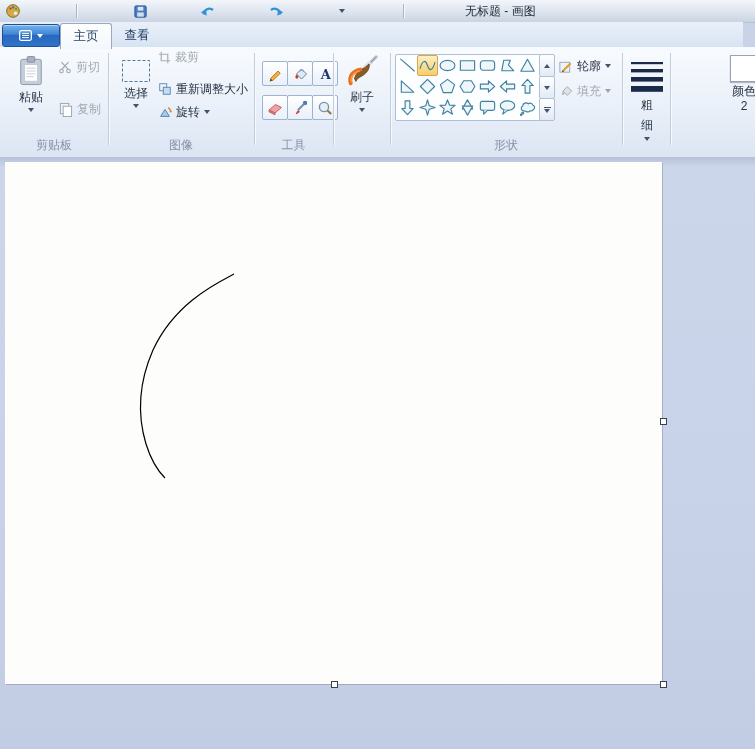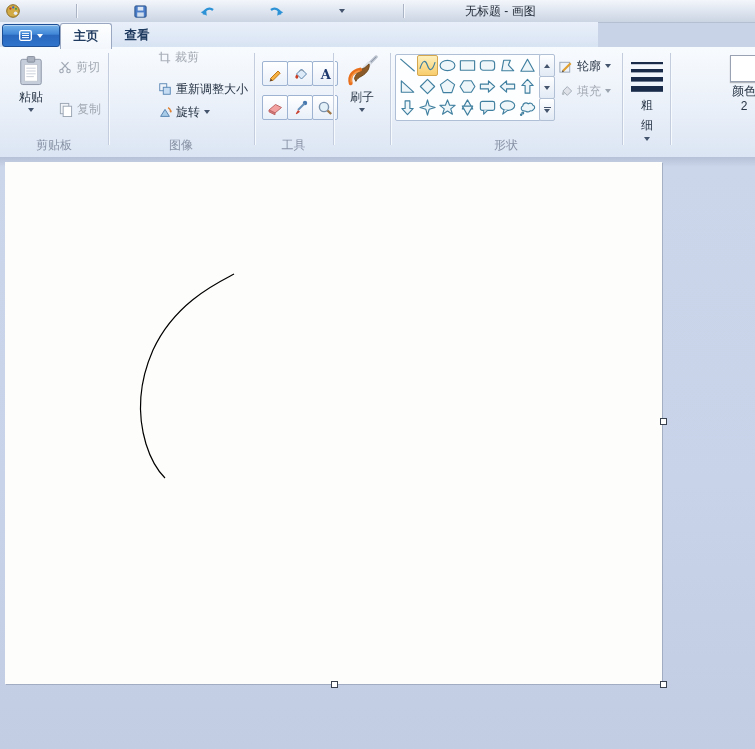--- a/index.html
+++ b/index.html
@@ -11,22 +11,22 @@
     background:linear-gradient(#f3f6fb,#dde4ef 55%,#cbd4e2);border-bottom:1px solid #b4bfd2;
     display:flex;align-items:center;gap:48px;}
   .tb-sep{width:1px;height:14px;background:#aab4c4;margin:0 5px;box-shadow:1px 0 0 #f4f7fb;}
   .tb-btn{width:20px;height:18px;display:flex;align-items:center;justify-content:center;}
   #window-title{margin-left:8px;color:#1d2633;font-size:12px;}
   .caret{display:inline-block;width:0;height:0;border-left:3px solid transparent;
     border-right:3px solid transparent;border-top:4px solid #44546c;}
   .caret.lite{border-top-color:#9aa3ae;}
   .caret.white{border-top-color:#fff;}
   
-  #tabrow{position:absolute;left:0;top:22px;width:598px;height:25px;
-    background:linear-gradient(#e9f0fa,#d8e3f3);border-bottom:1px solid #a9b6cc;font-weight:bold;}
+  #tabrow{position:absolute;left:0;top:22px;width:743px;height:25px;
+    background:linear-gradient(#e9f0fa,#d8e3f3);border-bottom:1px solid #a9b6cc;}
   #app-menu-button{position:absolute;left:2px;top:2px;width:56px;height:21px;border-radius:3px;
     background:linear-gradient(#74b2ea,#3f85d6 45%,#2a67bd 46%,#2f74cc);border:1px solid #1c4f96;
     display:flex;align-items:center;justify-content:center;gap:5px;box-shadow:inset 0 1px 0 rgba(255,255,255,.45);}
   .tab{position:absolute;top:1px;height:24px;width:50px;display:flex;align-items:center;justify-content:center;
     color:#1f3a5f;font-size:12.5px;}
   .tab.active{background:linear-gradient(#fdfefe,#f3f7fc);border:1px solid #9aa8c2;border-bottom:none;
     border-radius:3px 3px 0 0;height:25px;z-index:3;}
   
   #ribbon{position:absolute;left:0;top:47px;width:755px;height:110px;
     background:linear-gradient(#f8fbfe,#eaf0f9 55%,#dbe5f3);border-bottom:1px solid #9fabc2;}
@@ -153,20 +153,27 @@
     <div class="small-row disabled" style="left:58px;top:52px;">
       <svg width="15" height="15" viewBox="0 0 16 16">
           <rect x="2.5" y="1.5" width="9" height="11" fill="#f0f3f7" stroke="#9aa4b2"></rect>
           <rect x="5.5" y="4.5" width="9" height="11" fill="#fff" stroke="#9aa4b2"></rect>
         </svg>
       <span>复制</span>
     </div>
     <div class="group-label" style="left:0;width:108px;">剪贴板</div>
     <div class="vsep" style="left:108px;"></div>
 
+    <div class="big-btn" style="left:115px;width:40px;">
+      <svg width="30" height="24" viewBox="0 0 30 24" style="margin-top:4px">
+          <rect x="1.5" y="1.5" width="27" height="21" fill="none" stroke="#4a7a9e" stroke-dasharray="3,2"></rect>
+        </svg>
+      <span class="lbl">选择</span>
+      <span class="caret"></span>
+    </div>
     <div class="small-row disabled" style="left:158px;top:0;">
       <svg width="13" height="13" viewBox="0 0 16 16">
           <path d="M4,1 V12 H15 M1,4 H12 V15" fill="none" stroke="#aab0ba" stroke-width="1.5"></path>
         </svg>
       <span>裁剪</span>
     </div>
     <div class="small-row" style="left:158px;top:32px;">
       <svg width="14" height="14" viewBox="0 0 16 16">
           <rect x="2" y="2" width="8" height="8" fill="none" stroke="#5080b0"></rect>
           <rect x="6" y="6" width="8" height="8" fill="#c6dcf2" stroke="#5080b0"></rect>

